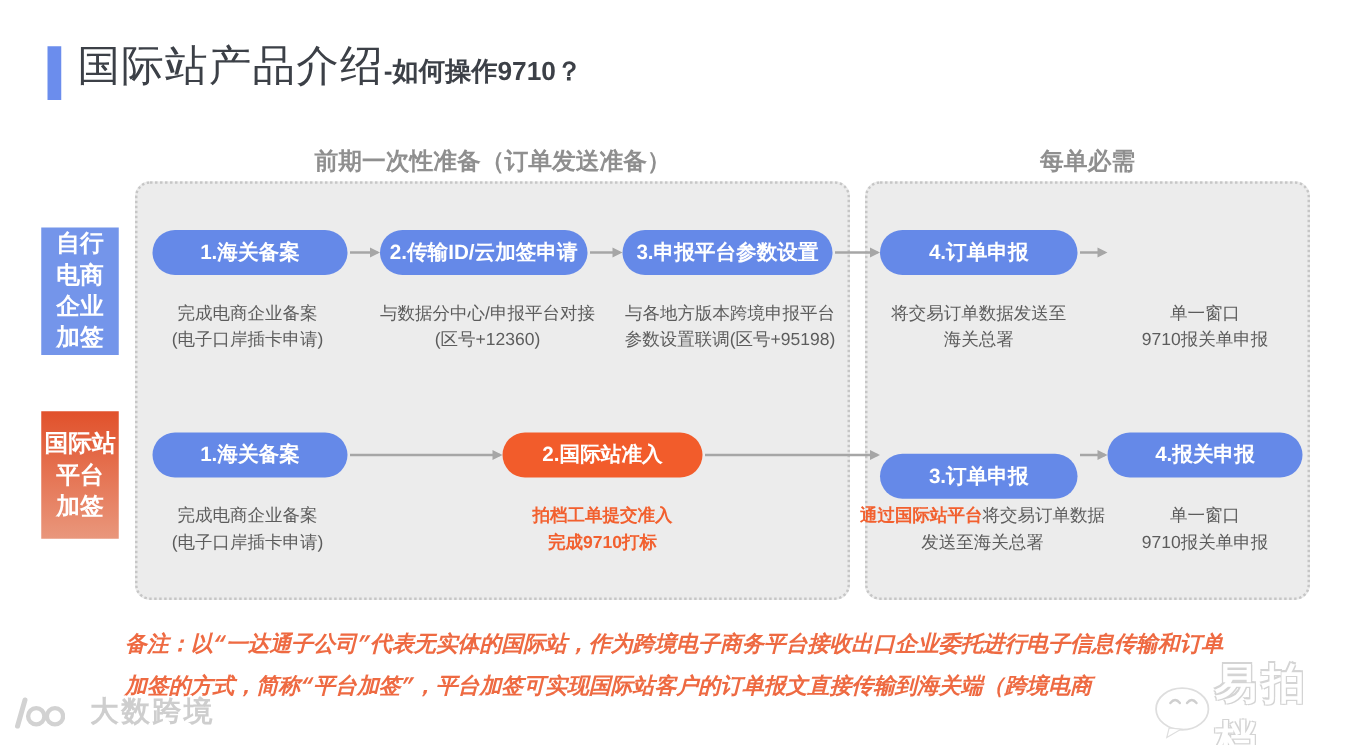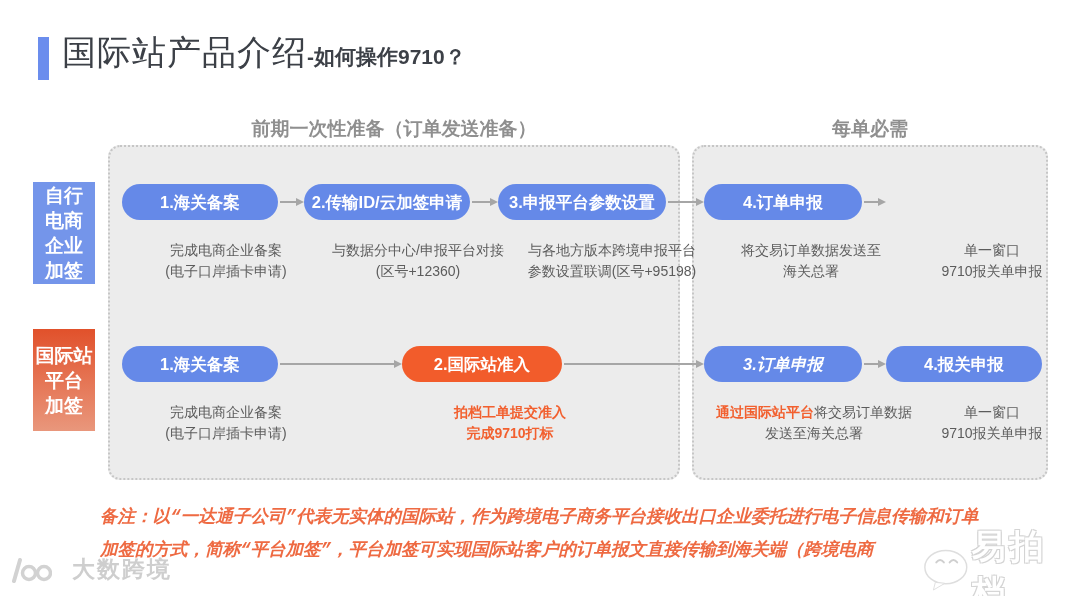--- a/index.html
+++ b/index.html
@@ -35,21 +35,21 @@
         font-size:16.5px;text-align:center;line-height:36px;white-space:nowrap;}
   .pill.blue{background:#6589e8;}
   .pill.orange{background:#f25c2b;}
 
   
   .arrow{position:absolute;height:0;border-top:2px solid #a6a6a6;}
   .arrow::after{content:'';position:absolute;right:-2px;top:-5px;width:0;height:0;
                 border-left:8px solid #a6a6a6;border-top:4px solid transparent;border-bottom:4px solid transparent;}
 
   
-  .desc{position:absolute;color:#5c5c5c;font-size:14px;line-height:21px;text-align:center;margin-left:28px;}
+  .desc{position:absolute;color:#5c5c5c;font-size:14px;line-height:21px;text-align:center;}
   .desc.orange{color:#f2602f;font-weight:bold;}
   .hl{color:#f2602f;font-weight:bold;}
 
   
   .note{position:absolute;left:100px;top:501px;width:930px;color:#ee6a42;font-size:17.5px;
         line-height:33px;font-weight:bold;font-style:italic;font-family:Liberation Mono, monospace;}
 
   
   .wm-left{position:absolute;left:10px;top:554px;display:flex;align-items:center;gap:20px;
            color:#cccccc;font-size:23px;font-weight:bold;letter-spacing:2px;opacity:.95;}
@@ -111,21 +111,21 @@
     <div>将交易订单数据发送至</div>
     <div>海关总署</div>
   </div>
   <div class="desc" style="left:872px;top:240px;width:184px;">
     <div>单一窗口</div>
     <div>9710报关单申报</div>
   </div>
 
   <div class="pill blue" style="left:122px;top:346px;width:156px;">1.海关备案</div>
   <div class="pill orange" style="left:402px;top:346px;width:160px;text-align:center;">2.国际站准入</div>
-  <div class="pill blue" style="left:704px;top:346px;width:158px;font-style:italic;">3.订单申报</div>
+  <div class="pill blue" style="left:704px;top:363px;width:158px;">3.订单申报</div>
   <div class="pill blue" style="left:886px;top:346px;width:156px;">4.报关申报</div>
 
   <div class="arrow" style="left:280px;top:363px;width:120px;"></div>
   <div class="arrow" style="left:564px;top:363px;width:138px;"></div>
   <div class="arrow" style="left:864px;top:363px;width:20px;"></div>
 
   <div class="desc" style="left:108px;top:402px;width:180px;">
     <div>完成电商企业备案</div>
     <div>(电子口岸插卡申请)</div>
   </div>

